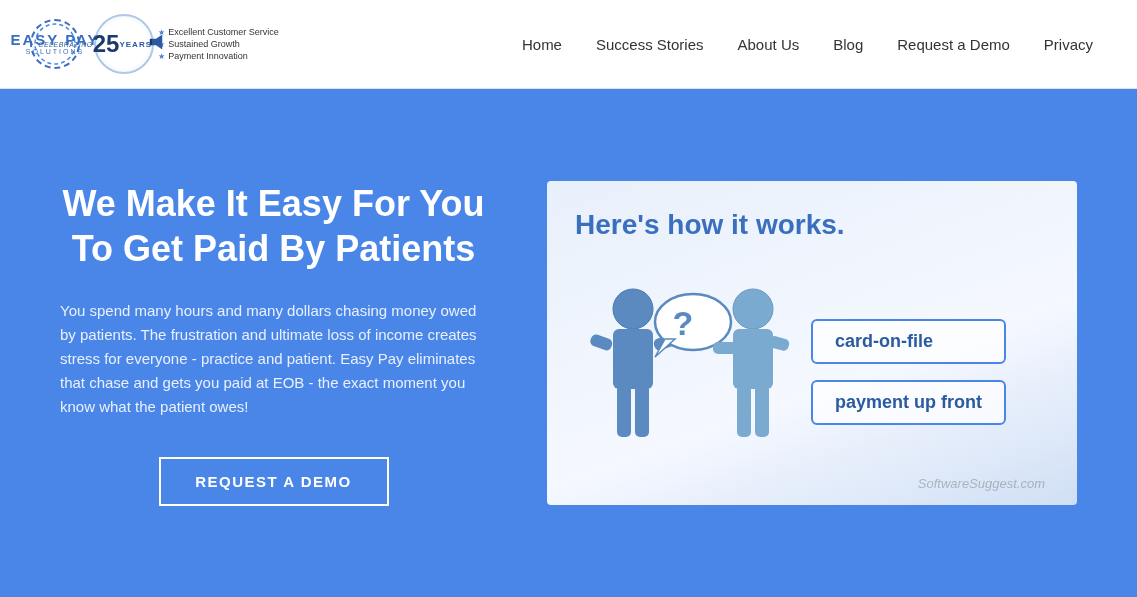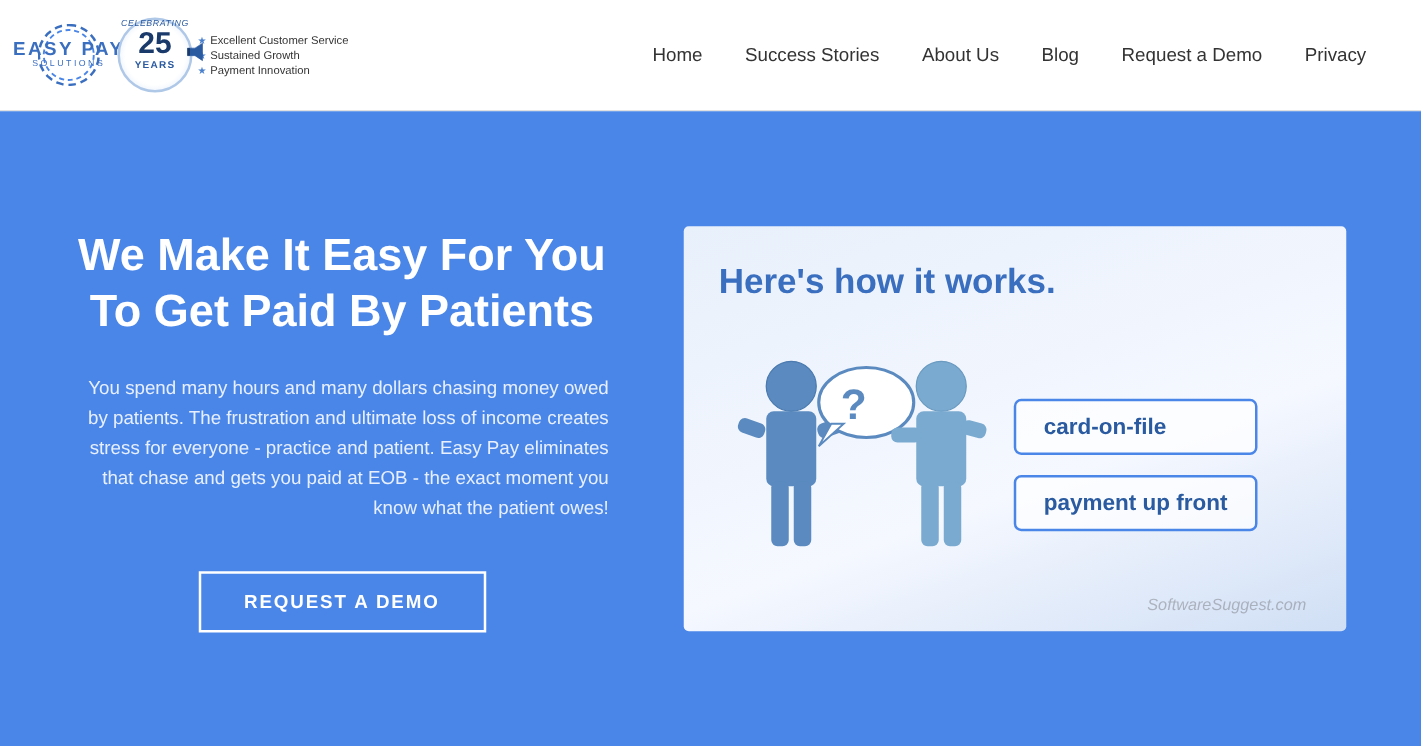--- a/index.html
+++ b/index.html
@@ -36,23 +36,23 @@
       align-items: center;
       gap: 4px;
     }
     .badge-circle {
       position: relative;
       width: 60px; height: 60px;
       border-radius: 50%;
       background: radial-gradient(circle, #fff 60%, #d4e4f7 100%);
       border: 2px solid #b0c8e8;
       display: flex;
-      flex-direction: column;
-      align-items: center;
-      justify-content: flex-start;
+      flex-direction: row;
+      align-items: center;
+      justify-content: flex-end;
       color: #1a3a6b;
     }
     .badge-circle .cel-text {
       font-size: 7px;
       font-style: italic;
       color: #2a5aa0;
       letter-spacing: 0.5px;
     }
     .badge-circle .num {
       font-size: 24px;
@@ -113,21 +113,21 @@
     .hero-title {
       font-size: 36px;
       font-weight: bold;
       line-height: 1.25;
       margin-bottom: 28px;
       text-align: center;
     }
     .hero-desc {
       font-size: 15px;
       line-height: 1.6;
-      text-align: right;
+      text-align: left;
       margin-bottom: 38px;
       color: #e8f0ff;
     }
     .demo-btn {
       display: block;
       width: 230px;
       margin: 0 auto;
       border: 2.5px solid #fff;
       background: transparent;
       color: #fff;

